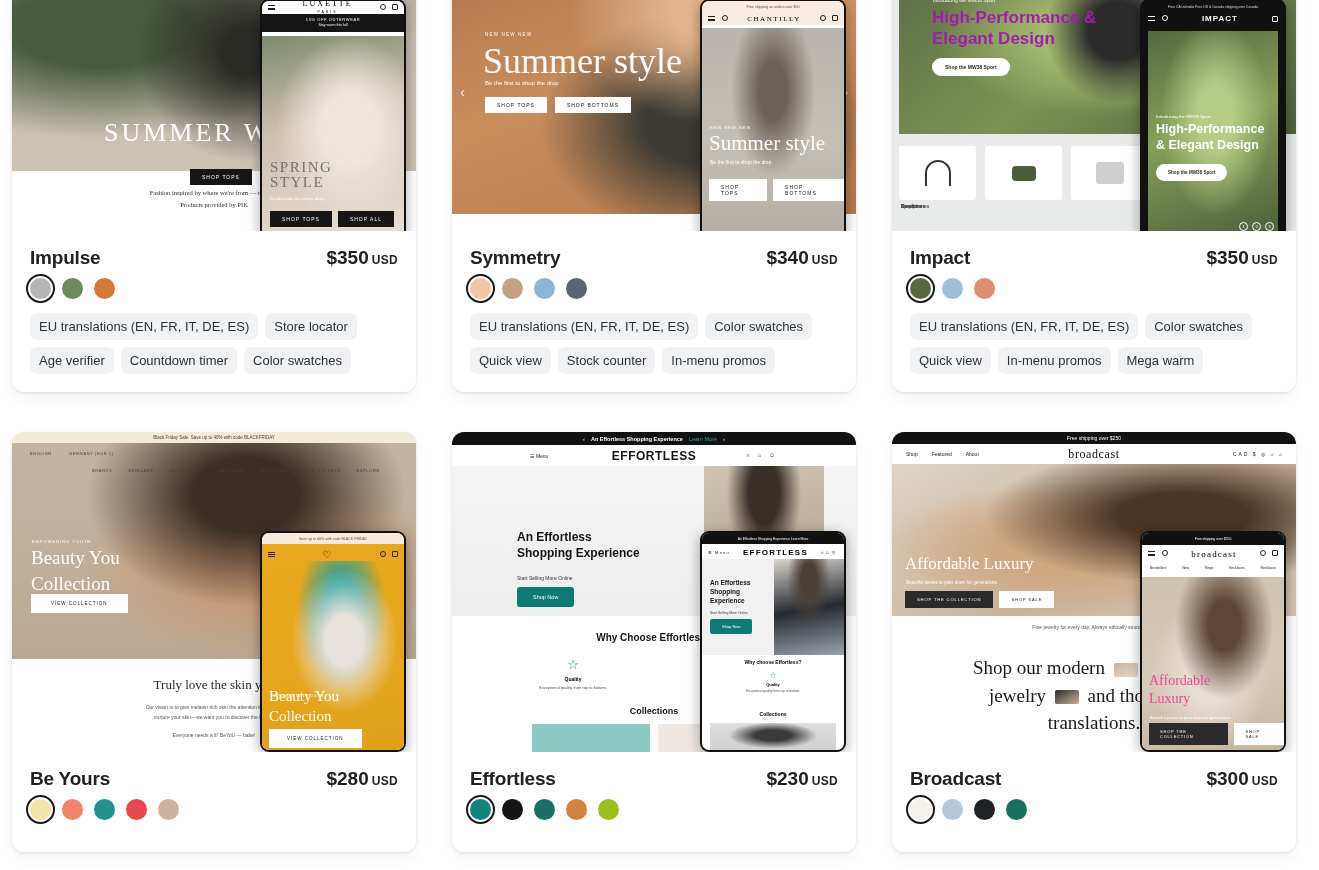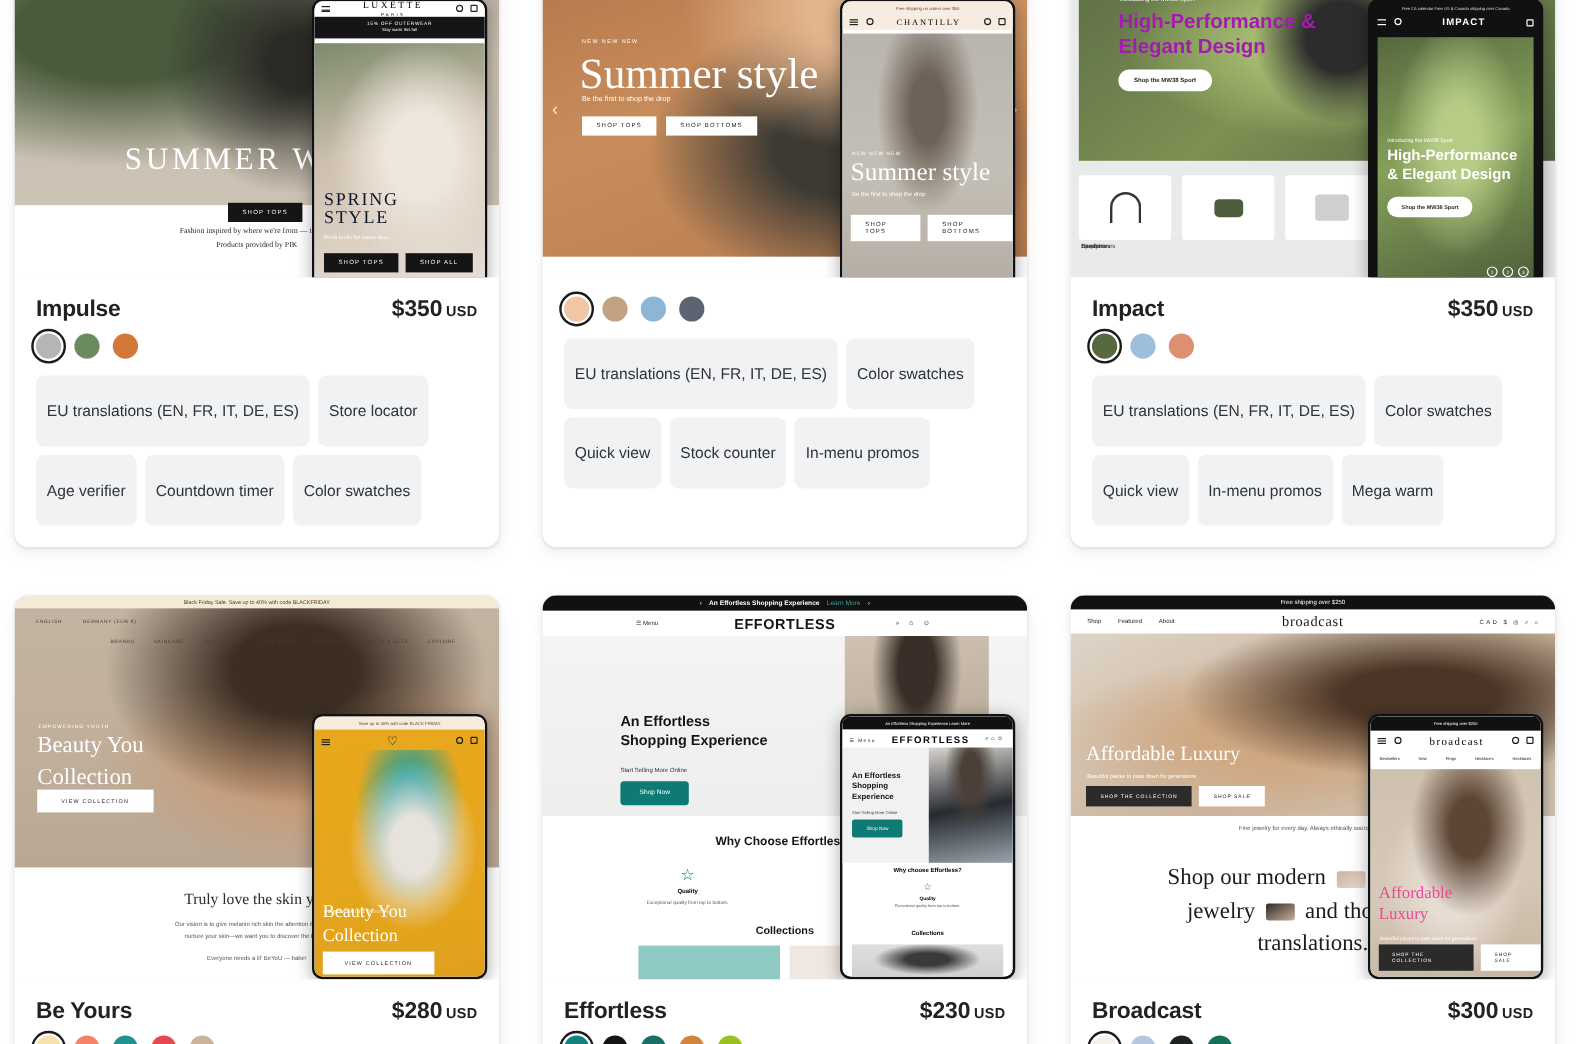--- a/index.html
+++ b/index.html
@@ -47,21 +47,21 @@
   .sw.sel::after {
     content:""; position: absolute; inset: -4px;
     border-radius: 50%; border: 2px solid #1a1a1a;
   }
   .sw.sel { box-shadow: 0 0 0 2px #ffffff; }
 
   .tags { display: flex; flex-wrap: wrap; gap: 7px; }
   .tag {
     background: #f1f2f3; color: #303336;
     font-size: 13px; line-height: 1;
-    padding: 23px 9px; border-radius: 7px;
+    padding: 7px 9px; border-radius: 7px;
     white-space: nowrap;
   }
 
   
   .mock { position:absolute; inset:0; }
   .hero-txt { position:absolute; color:#fff; }
   .h-big { font-size: 26px; letter-spacing: 3px; font-weight: 300; }
   .btn-dark {
     display:inline-block; background:#151515; color:#fff; font-size:5px;
     letter-spacing:1px; padding:5px 12px;
@@ -198,21 +198,21 @@
               <span class="nav-ic" style="border-radius:1px;margin-left:3px;"></span>
             </span>
           </div>
           <div style="background:#151515;color:#fff;text-align:center;padding:3px 0;line-height:1.6;">
             <div style="font-size:4px;letter-spacing:.6px;">15% OFF OUTERWEAR</div>
             <div style="font-size:3.6px;">Stay warm this fall</div>
           </div>
           <div style="position:absolute;left:0;right:0;top:35px;bottom:0;
                       background:radial-gradient(ellipse at 62% 46%, #efe7dd 0 22%, rgba(239,231,221,0) 60%),
                                  linear-gradient(165deg,#7c8a6c 0%,#cdbfae 42%,#e8dfd4 100%);"></div>
-          <div style="position:absolute;left:8px;bottom:46px;color:#0f172a;line-height:1.05;">
+          <div style="position:absolute;left:8px;bottom:46px;color:#737373;line-height:1.05;">
             <div class="serif" style="font-size:15px;letter-spacing:1.5px;">SPRING</div>
             <div class="serif" style="font-size:15px;letter-spacing:1.5px;">STYLE</div>
           </div>
           <div style="position:absolute;left:8px;bottom:36px;color:#fff;font-size:5px;" class="serif">Fresh looks for sunny days.</div>
           <div style="position:absolute;left:8px;bottom:10px;display:flex;gap:6px;">
             <span class="btn-dark">SHOP TOPS</span>
             <span class="btn-dark">SHOP ALL</span>
           </div>
         </div>
       </div>
@@ -278,20 +278,26 @@
           <div style="position:absolute;left:8px;top:158px;color:#fff;font-size:5px;">Be the first to shop the drop</div>
           <div style="position:absolute;left:7px;top:178px;display:flex;gap:6px;">
             <span class="btn-light">SHOP TOPS</span>
             <span class="btn-light">SHOP BOTTOMS</span>
           </div>
         </div>
       </div>
     </div>
 
     <div class="card-body">
+      <div class="title-row">
+        <span class="theme-name">Symmetry</span>
+        <span class="price">
+          <span>$340</span><span class="cur">USD</span>
+        </span>
+      </div>
       <div class="swatches">
         <span class="sw sel" style="background:#f0c6a6"></span>
         <span class="sw" style="background:#c2a283"></span>
         <span class="sw" style="background:#8cb6d4"></span>
         <span class="sw" style="background:#5c6472"></span>
       </div>
       <div class="tags">
         <span class="tag">EU translations (EN, FR, IT, DE, ES)</span>
         <span class="tag">Color swatches</span>
         <span class="tag">Quick view</span>

